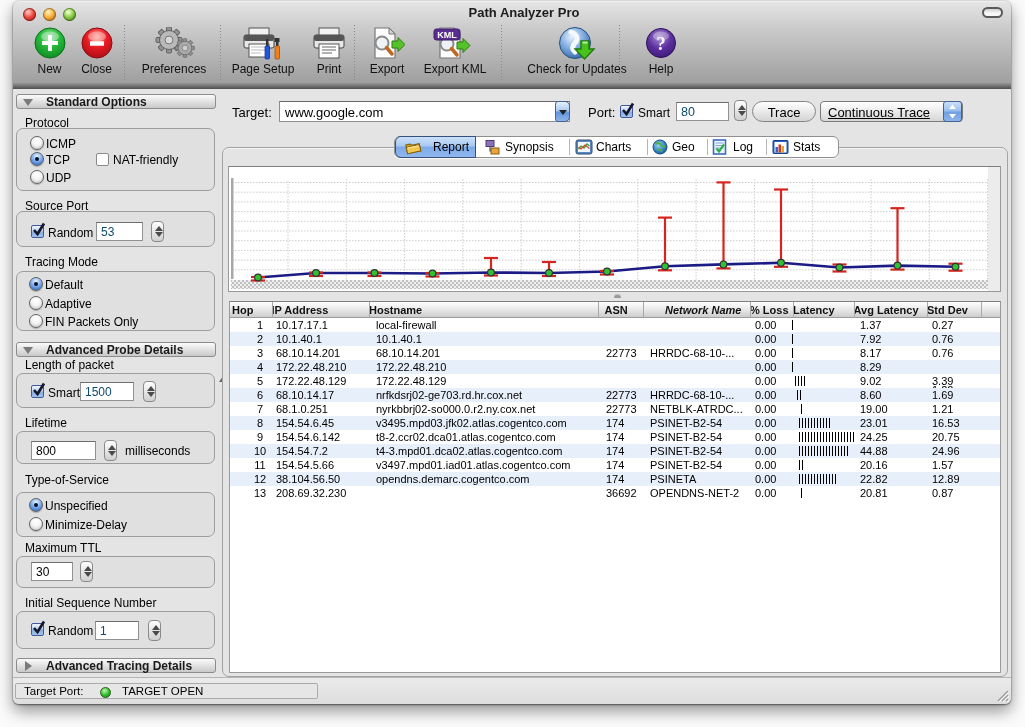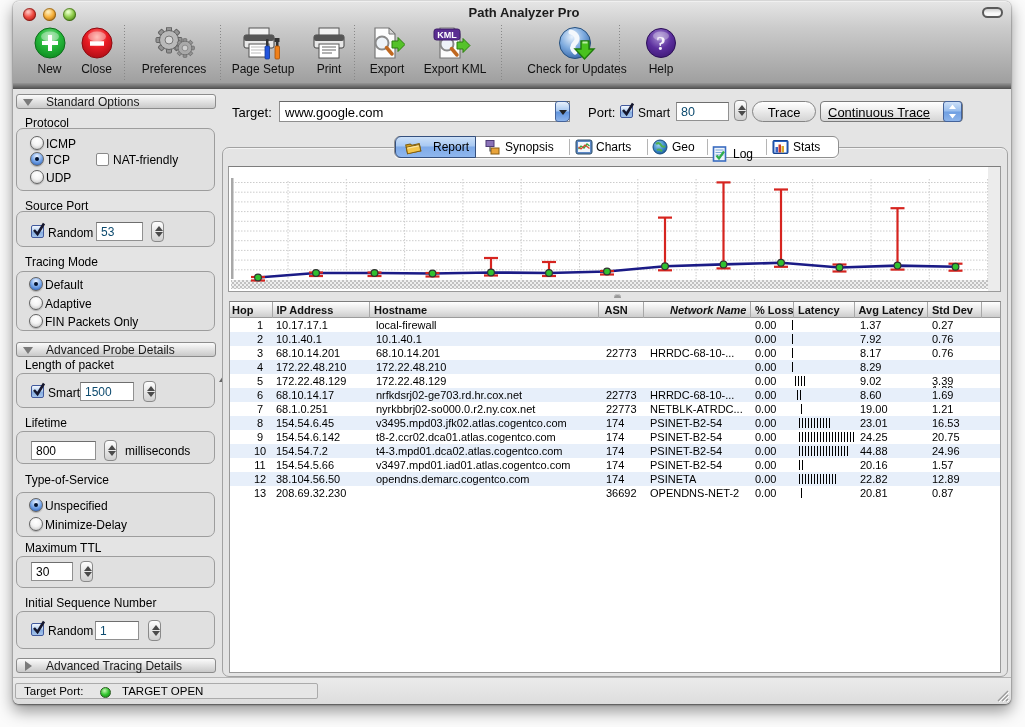--- a/index.html
+++ b/index.html
@@ -23,21 +23,21 @@
 #pill { position:absolute; right:8px; top:6px; width:21px; height:11px;
   border:2px solid #5a5a5a; border-radius:7px;
   background:linear-gradient(#cfcfcf, #f8f8f8 60%); }
 .tbitem { position:absolute; top:25px; height:54px; text-align:center; color:#111; }
 .tbitem .lbl { position:absolute; bottom:4px; width:100%; font-size:12px; white-space:nowrap; }
 .tbsep { position:absolute; top:24px; height:56px; width:1px;
   background-image:repeating-linear-gradient(#888 0 1px, transparent 1px 3px); }
 
 .hdrbar { position:absolute; left:3px; width:200px; height:15px;
   background:linear-gradient(#fbfbfb,#c9c9c9); border:1px solid #8c8c8c; border-radius:3px;
-  font-size:12px; font-weight:normal; text-align:left; padding-left:29px; line-height:14px; color:#1a1a1a; }
+  font-size:12px; font-weight:bold; text-align:left; padding-left:29px; line-height:14px; color:#1a1a1a; }
 .hdrbar .tri { position:absolute; left:6px; top:4px; width:0; height:0;
   border-left:5px solid transparent; border-right:5px solid transparent; border-top:7px solid #7a7a7a; }
 .hdrbar .trir { position:absolute; left:8px; top:2px; width:0; height:0;
   border-top:5px solid transparent; border-bottom:5px solid transparent; border-left:7px solid #7a7a7a; }
 .grplbl { position:absolute; left:12px; font-size:12px; color:#000; }
 .grpbox { position:absolute; left:3px; width:199px; background:#e0e0e0;
   border:1px solid #9d9d9d; border-radius:7px; }
 .radio { position:absolute; width:14px; height:14px; border-radius:50%;
   background:radial-gradient(circle at 50% 32%, #ffffff 0%, #f4f4f4 45%, #bdbdbd 100%);
   border:1px solid #636363; box-shadow:0 1px 1px rgba(0,0,0,0.22); }
@@ -75,21 +75,21 @@
   line-height:20px; }
 .tab .ic { position:absolute; top:2px; }
 #tabsel { position:absolute; left:0px; top:-1px; width:81px; height:22px;
   border:1px solid #35507e; border-radius:6px 0 0 6px;
   background:linear-gradient(#cce0f8, #a8c9f2 45%, #7eaaE8 50%, #8fb7ee); }
 .tabsep { position:absolute; top:2px; height:16px; width:1px; background:#b5b5b5; }
 
 #thead { position:absolute; left:0; top:0; width:770px; height:16px;
   background:linear-gradient(#ffffff,#e8e8e8 50%,#cdcdcd);
   border-bottom:1px solid #9c9c9c; font-size:11px; font-weight:bold; color:#111; }
-.th { position:absolute; top:1px; line-height:14px; padding-left:5px; white-space:nowrap; }
+.th { position:absolute; top:1px; line-height:14px; white-space:nowrap; }
 .thsep { position:absolute; top:0; height:16px; width:1px; background:#a8a8a8; }
 .row { position:absolute; left:0; width:770px; height:14px; font-size:11px; line-height:14px; color:#000; }
 .row.alt { background:#e7effa; }
 .cell { position:absolute; top:0; height:14px; white-space:nowrap; overflow:hidden; }
 .spark { position:absolute; top:2px; height:10px;
   background-image:repeating-linear-gradient(90deg, #000 0 1.3px, transparent 1.3px 3px); }
 
 #status { position:absolute; left:0px; top:676px; width:998px; height:27px;
   border-top:1px solid #b4b4b4; border-radius:0 0 6px 6px; background:linear-gradient(#ebebeb,#dddddd); }
 #statbox { position:absolute; left:2px; top:5px; width:303px; height:16px;
@@ -652,21 +652,21 @@
           <stop offset="0" stop-color="#9fd4f2"></stop>
                 <stop offset="0.6" stop-color="#2f7fc2"></stop>
                 <stop offset="1" stop-color="#1a4e85"></stop>
         </radialGradient>
             </defs>
         <circle cx="8" cy="8" r="7" fill="url(#geo)" stroke="#174a7e"></circle>
         <path d="M4 5 C6 3.5 8 4 9 6 C10 8 12 8 13 7 M5 11 C7 10 9 11 10 12.5" fill="none" stroke="#4fae52" stroke-width="2"></path>
       </svg>
       <span style="position:absolute; left:25px;">Geo</span>
     </div>
-    <div class="tab" style="left:312px; width:59px;margin-top:7px;">
+    <div class="tab" style="left:312px; width:59px;">
       <svg class="ic" style="left:5px;" width="15" height="16" viewBox="0 0 15 16">
         <rect x="1.5" y="1" width="12" height="14" fill="#eef4fb" stroke="#3a6cc0" stroke-width="1.6"></rect>
         <path d="M3.5 4 H11.5 M3.5 6.5 H11.5 M3.5 9 H11.5" stroke="#7fa8d8" stroke-width="1"></path>
         <path d="M4.5 9.5 L7 12.5 L12 5.5" fill="none" stroke="#2fae4a" stroke-width="2.2"></path>
       </svg>
       <span style="position:absolute; left:26px;">Log</span>
     </div>
     <div class="tab" style="left:371px; width:72px;">
       <svg class="ic" style="left:6px;" width="17" height="16" viewBox="0 0 17 16">
         <rect x="1" y="1.5" width="15" height="13" rx="1" fill="#2562c4" stroke="#15418c"></rect>

